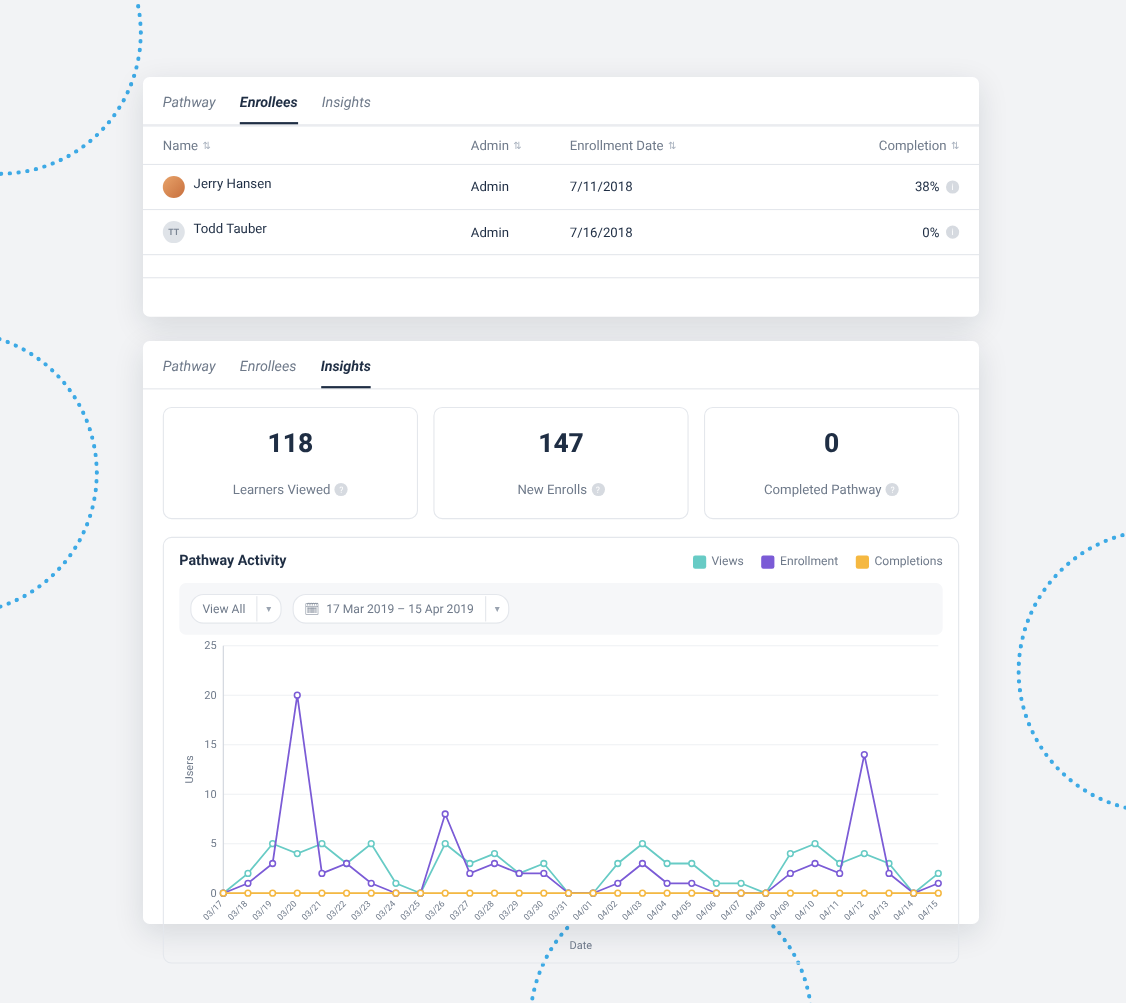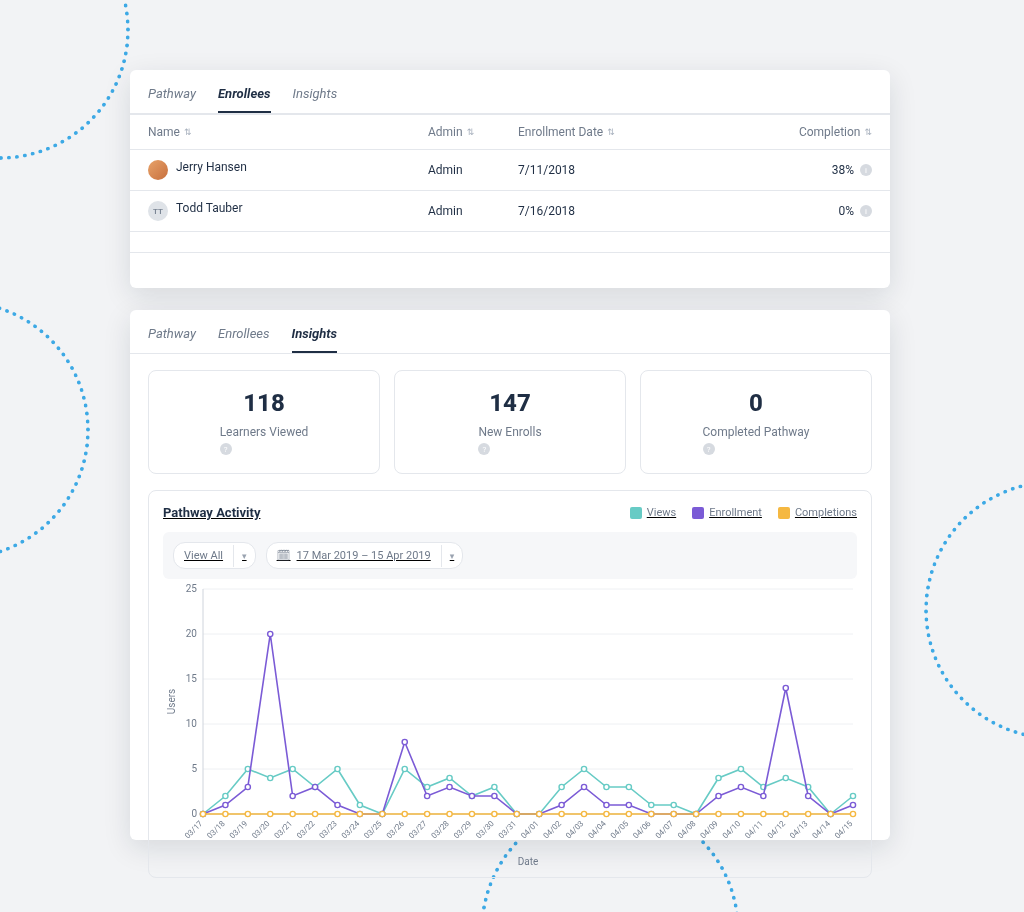--- a/index.html
+++ b/index.html
@@ -39,22 +39,22 @@
   .name-cell{display:flex;align-items:flex-start;gap:8px;}
   .avatar{width:20px;height:20px;border-radius:50%;background:linear-gradient(135deg,#e8a36a,#c76f3d);}
   .avatar.gray{background:#dfe3e8;color:#7a8594;display:flex;align-items:center;justify-content:center;font-size:8px;font-weight:600;}
   .comp-cell{display:flex;align-items:center;justify-content:flex-end;gap:6px;}
   .info-dot{width:12px;height:12px;border-radius:50%;background:#d6dae0;display:inline-flex;align-items:center;justify-content:center;font-size:8px;color:#fff;}
   
   .insights-card{left:130px;top:310px;width:760px;height:530px;}
   .metrics{display:flex;gap:14px;padding:16px 18px 0;}
   .metric{flex:1;border:1px solid var(--line);border-radius:8px;padding:18px 10px;text-align:center;}
   .metric .num{font-size:24px;font-weight:800;color:var(--ink);}
-  .metric .lbl{font-size:12px;color:var(--muted);margin-top:8px;display:inline-flex;align-items:flex-start;gap:4px;flex-direction:column;}
-  .chart-wrap{margin:16px 18px 0;border:1px solid var(--line);border-radius:8px;padding:14px 14px 8px;text-decoration:underline;}
+  .metric .lbl{font-size:12px;color:var(--muted);margin-top:21px;display:inline-flex;align-items:center;gap:4px;}
+  .chart-wrap{margin:16px 18px 0;border:1px solid var(--line);border-radius:8px;padding:14px 14px 8px;}
   .chart-head{display:flex;align-items:center;justify-content:space-between;font-size:13px;}
   .chart-title{font-weight:700;color:var(--ink);}
   .legend{display:flex;gap:16px;font-size:11px;color:var(--muted);}
   .leg{display:flex;align-items:center;gap:5px;}
   .sw{width:12px;height:12px;border-radius:2px;}
   .sw.teal{background:var(--teal);}
   .sw.purple{background:var(--purple);}
   .sw.orange{background:var(--orange);}
   .filters{display:flex;gap:10px;margin:12px 0 0;background:#f6f7f9;border-radius:6px;padding:10px;}
   .sel{display:flex;align-items:center;background:#fff;border:1px solid var(--line);border-radius:12px;font-size:11px;color:var(--muted);}

